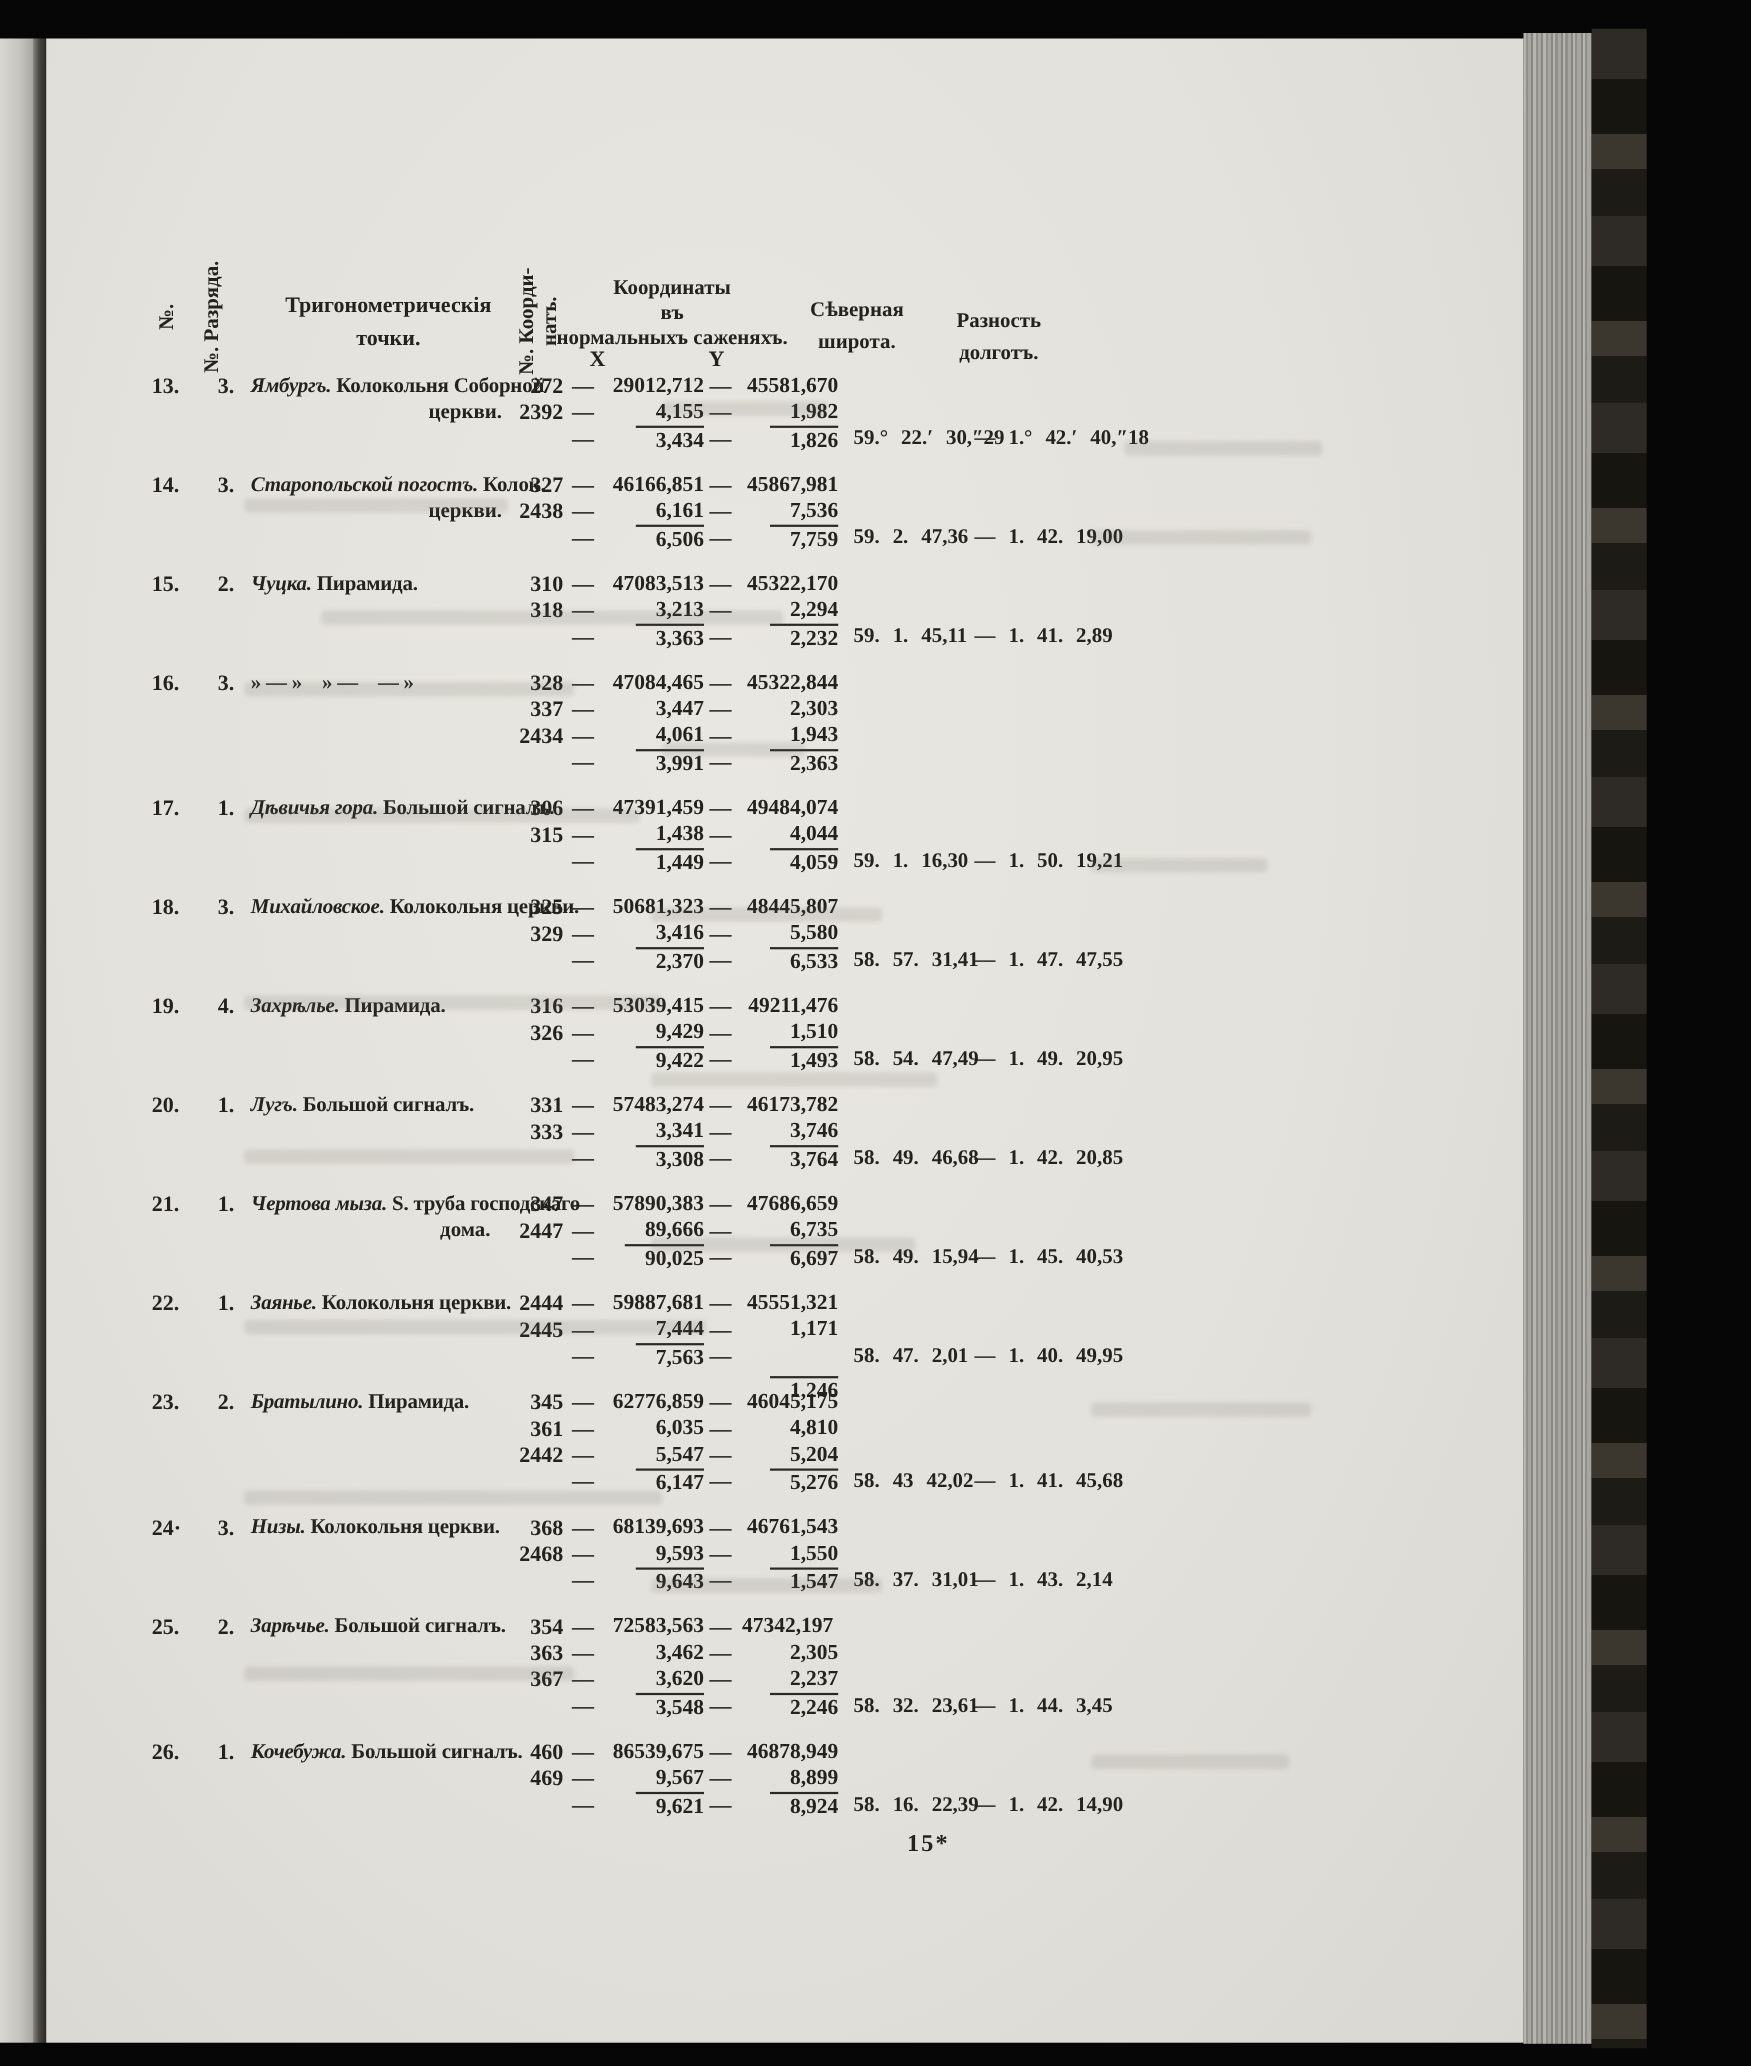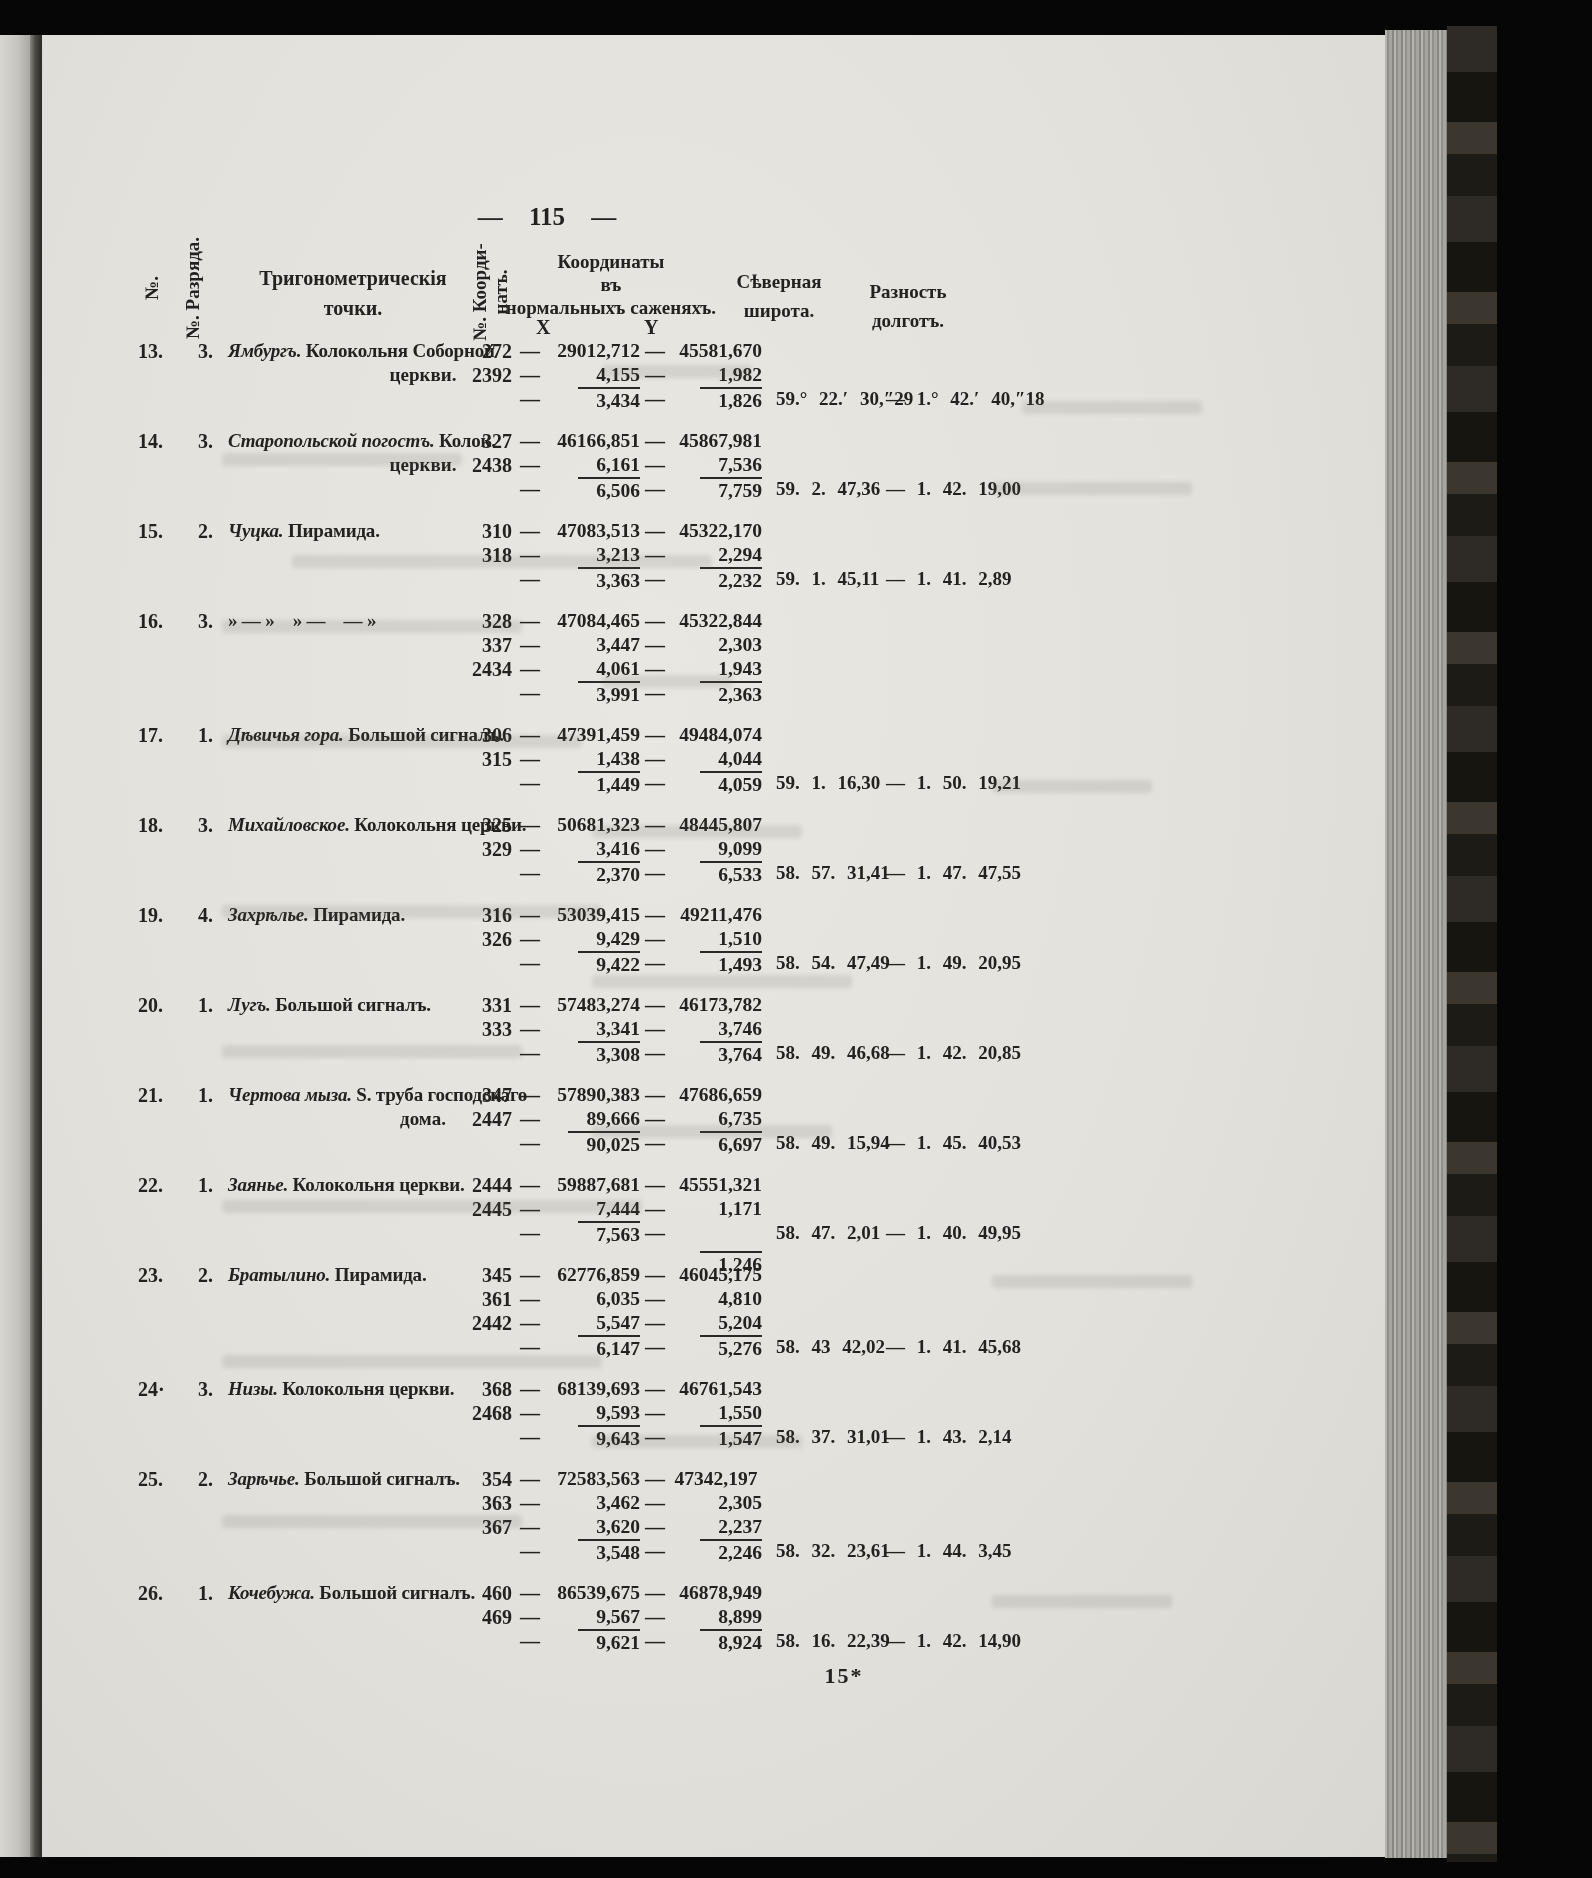--- a/index.html
+++ b/index.html
@@ -60,21 +60,20 @@
 </head>
 <body>
 
 <div class="scan">
   <div class="left-strip"></div>
   <div class="gutter"></div>
   <div class="edge1"></div>
   <div class="edge2"></div>
 
   <div class="page">
-    <div class="pagenum">— 115 —</div>
 
     <div>
       <div class="vbox v-no">
         <span class="rot">№.</span>
       </div>
       <div class="vbox v-grade">
         <span class="rot">№. Разряда.</span>
       </div>
       <div class="hd h-points">
         <div>Тригонометрическія</div>
@@ -220,21 +219,21 @@
           <div class="cell name" style="grid-area: 1 / 3;"><i>Михайловское.</i> Колокольня церкви.</div>
           <div class="cell cn" style="grid-area: 1 / 4;">325</div>
           <div class="cell dash" style="grid-area: 1 / 5;">—</div>
           <div class="cell num" style="grid-area: 1 / 6;"><span>50681,323</span></div>
           <div class="cell dash" style="grid-area: 1 / 7;">—</div>
           <div class="cell num" style="grid-area: 1 / 8;"><span>48445,807</span></div>
           <div class="cell cn" style="grid-area: 2 / 4;">329</div>
           <div class="cell dash" style="grid-area: 2 / 5;">—</div>
           <div class="cell num" style="grid-area: 2 / 6;"><span>3,416</span></div>
           <div class="cell dash" style="grid-area: 2 / 7;">—</div>
-          <div class="cell num" style="grid-area: 2 / 8;"><span>9,099</span></div>
+          <div class="cell num" style="grid-area: 2 / 8;"><span>5,580</span></div>
           <div class="cell dash" style="grid-area: 3 / 5;">—</div>
           <div class="cell num" style="grid-area: 3 / 6;"><span class="sum">2,370</span></div>
           <div class="cell dash" style="grid-area: 3 / 7;">—</div>
           <div class="cell num" style="grid-area: 3 / 8;"><span class="sum">6,533</span></div>
           <div class="cell lat" style="grid-area: 3 / 9;">58. 57. 31,41</div>
           <div class="cell lon" style="grid-area: 3 / 10;">— 1. 47. 47,55</div>
         </div>
         <div class="trow">
           <div class="cell no" style="grid-area: 1 / 1;">19.</div>
           <div class="cell grade" style="grid-area: 1 / 2;">4.</div>

